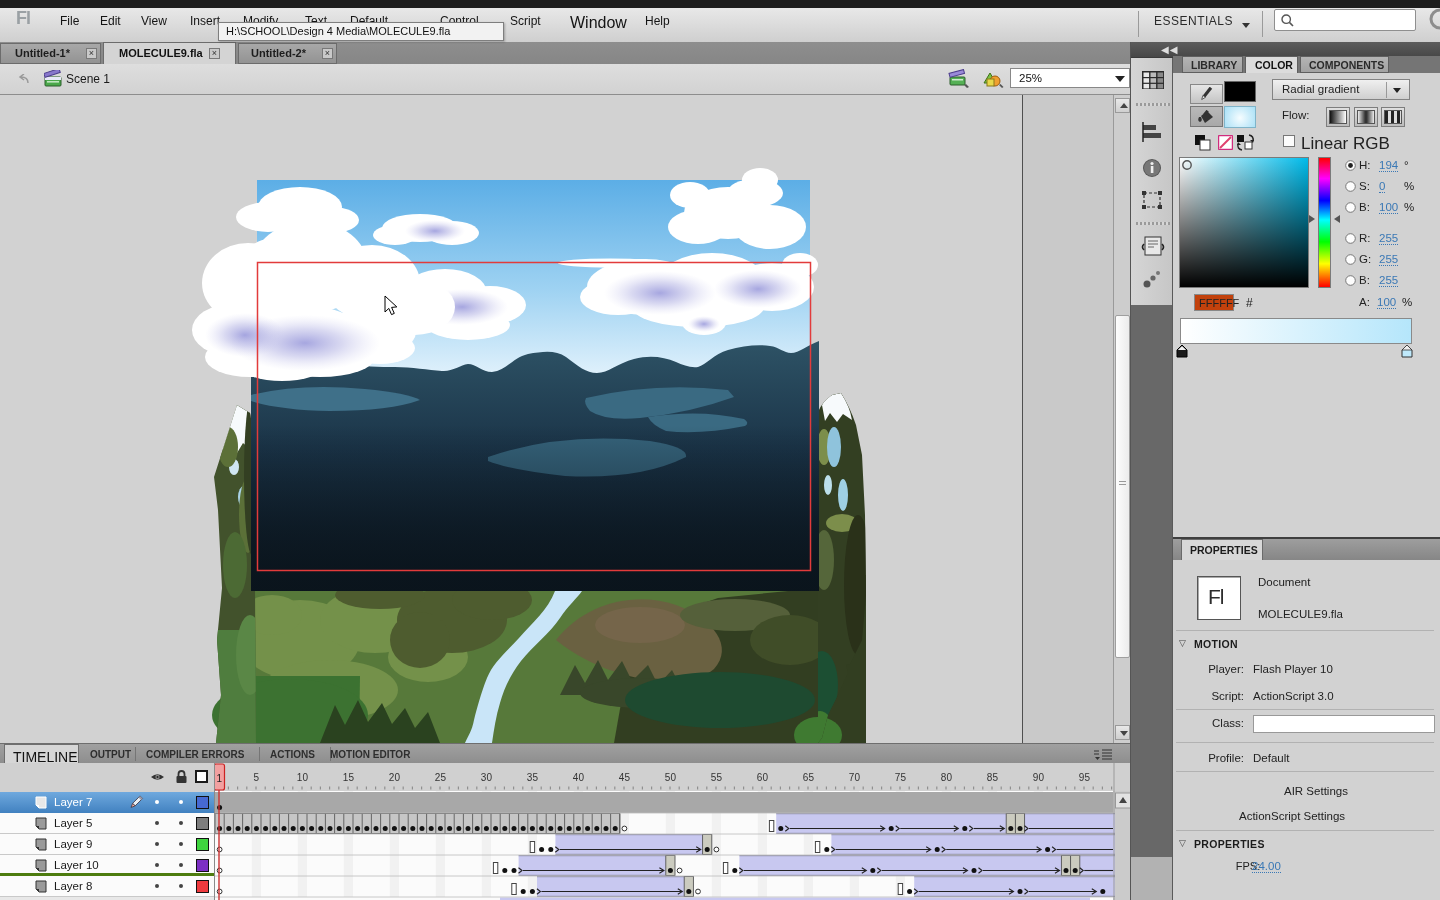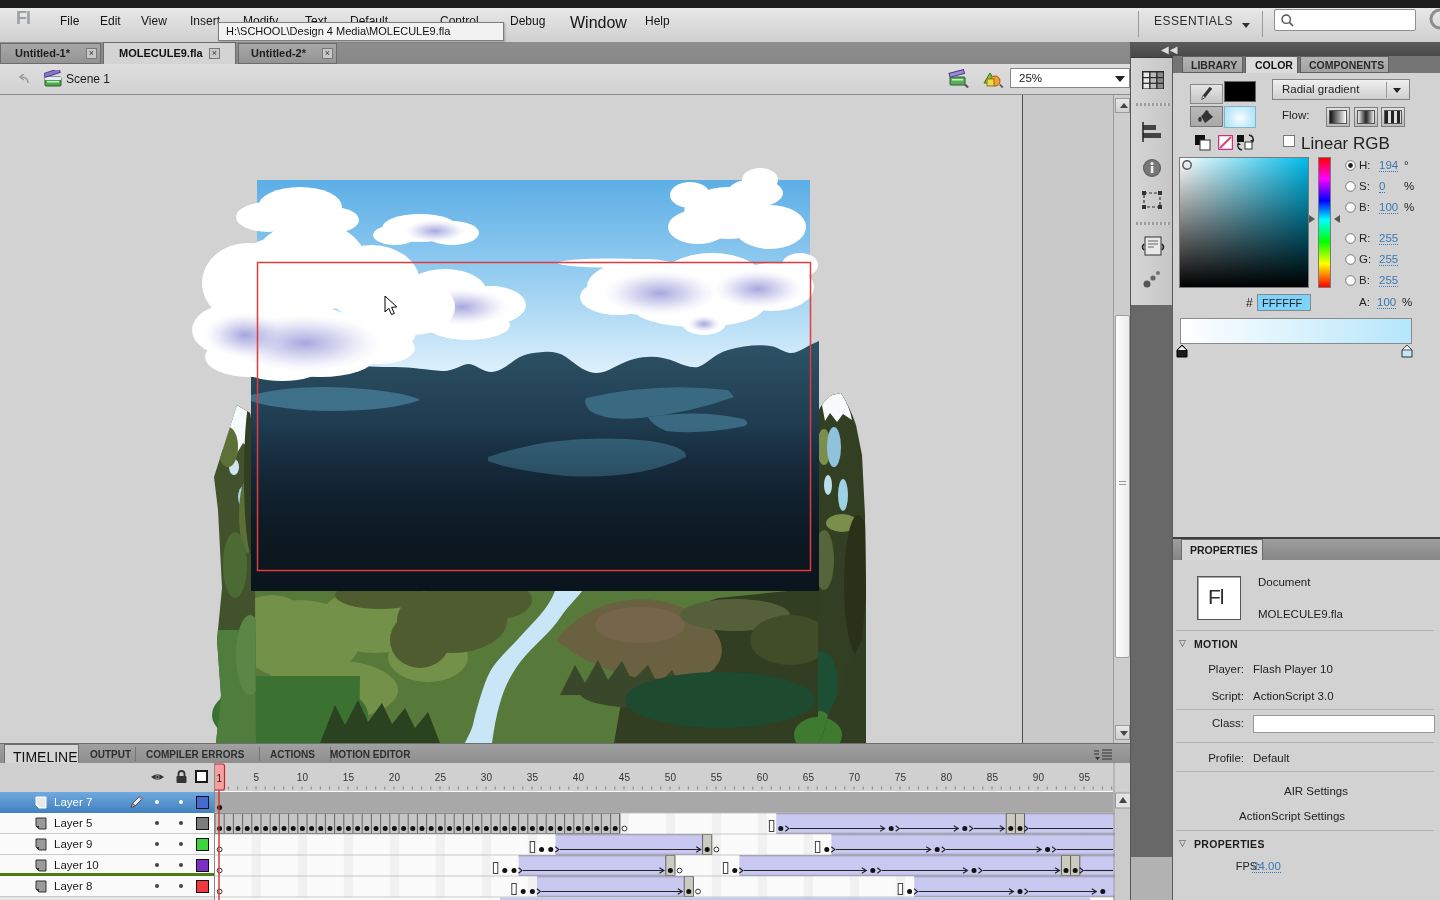--- a/index.html
+++ b/index.html
@@ -11,21 +11,21 @@
 <div class="abs" style="left:0;top:8px;width:1440px;height:34px;background:linear-gradient(#e8e8e8,#cfcfcf)">
   <span class="abs" style="left:16px;top:0px;font-size:18px;font-weight:bold;color:#9aa0a4;letter-spacing:-1px">Fl</span>
   <span class="abs" style="left:60px;top:6px;font-size:12px;color:#141414">File</span>
     <span class="abs" style="left:100px;top:6px;font-size:12px;color:#141414">Edit</span>
     <span class="abs" style="left:141px;top:6px;font-size:12px;color:#141414">View</span>
     <span class="abs" style="left:190px;top:6px;font-size:12px;color:#141414">Insert</span>
     <span class="abs" style="left:243px;top:6px;font-size:12px;color:#141414">Modify</span>
     <span class="abs" style="left:305px;top:6px;font-size:12px;color:#141414">Text</span>
     <span class="abs" style="left:350px;top:6px;font-size:12px;color:#141414">Default</span>
     <span class="abs" style="left:440px;top:6px;font-size:12px;color:#141414">Control</span>
-    <span class="abs" style="left:510px;top:6px;font-size:12px;color:#141414">Debug</span>
+    <span class="abs" style="left:510px;top:6px;font-size:12px;color:#141414">Script</span>
     <span class="abs" style="left:570px;top:6px;font-size:16px;color:#141414">Window</span>
     <span class="abs" style="left:645px;top:6px;font-size:12px;color:#141414">Help</span>
   <div class="abs" style="left:1138px;top:3px;width:1px;height:26px;background:#9a9a9a"></div>
   <span class="abs" style="left:1154px;top:6px;font-size:12px;color:#2a2a2a;letter-spacing:0.5px">ESSENTIALS</span>
   <div class="abs" style="left:1242px;top:15px;width:0;height:0;border-left:4.5px solid transparent;border-right:4.5px solid transparent;border-top:5px solid #333"></div>
   <div class="abs" style="left:1262px;top:3px;width:1px;height:26px;background:#9a9a9a"></div>
   <div class="abs" style="left:1274px;top:1px;width:142px;height:22px;background:#fff;border:1px solid #8f8f8f;border-radius:2px">
     <svg class="abs" style="left:5px;top:3px" width="15" height="15" viewBox="0 0 15 15">
         <circle cx="6.2" cy="6.2" r="4.2" fill="none" stroke="#555" stroke-width="1.4"></circle>
         <line x1="9.4" y1="9.4" x2="13" y2="13" stroke="#555" stroke-width="1.6"></line>
@@ -834,21 +834,21 @@
     <circle cx="5.5" cy="5.5" r="4.8" fill="#fdfdfd" stroke="#777" stroke-width="1"></circle>
   </svg>
 <span class="abs" style="left:1359px;top:253px;font-size:11.5px;color:#222">G:</span>
 <span class="abs" style="left:1379px;top:253px;font-size:11.5px;color:#3a78b5;border-bottom:1px dotted #3a78b5">255</span>
 <svg class="abs" style="left:1345px;top:275px" width="11" height="11" viewBox="0 0 11 11">
     <circle cx="5.5" cy="5.5" r="4.8" fill="#fdfdfd" stroke="#777" stroke-width="1"></circle>
   </svg>
 <span class="abs" style="left:1359px;top:274px;font-size:11.5px;color:#222">B:</span>
 <span class="abs" style="left:1379px;top:274px;font-size:11.5px;color:#3a78b5;border-bottom:1px dotted #3a78b5">255</span>
 <span class="abs" style="left:1246px;top:296px;font-size:12px;color:#222">#</span>
-<div class="abs" style="left:1257px;top:294px;width:54px;height:17px;background:#7dd3fc;border:1px solid #888">
+<div class="abs" style="left:1194px;top:294px;width:40px;height:17px;background:#c2410c;border:1px solid #888">
   <span class="abs" style="left:4px;top:2px;font-size:11px;color:#222">FFFFFF</span>
   </div>
 <span class="abs" style="left:1359px;top:296px;font-size:11.5px;color:#222">A:</span>
 <span class="abs" style="left:1377px;top:296px;font-size:11.5px;color:#3a78b5;border-bottom:1px dotted #3a78b5">100</span>
 <span class="abs" style="left:1402px;top:296px;font-size:11.5px;color:#222">%</span>
 <div class="abs" style="left:1180px;top:318px;width:232px;height:26px;border:1px solid #8a8a8a;background:linear-gradient(90deg,#fff,#b5e6fb)"></div>
 <svg class="abs" style="left:1175px;top:344px" width="14" height="14" viewBox="0 0 14 14">
   <path d="M2,6 L7,1 L12,6 L12,13 L2,13 Z" fill="#1a1a1a" stroke="#000"></path>
     <path d="M2.8,6 L7,2 L11.2,6 Z" fill="#f2f2f2"></path>
   </svg>

